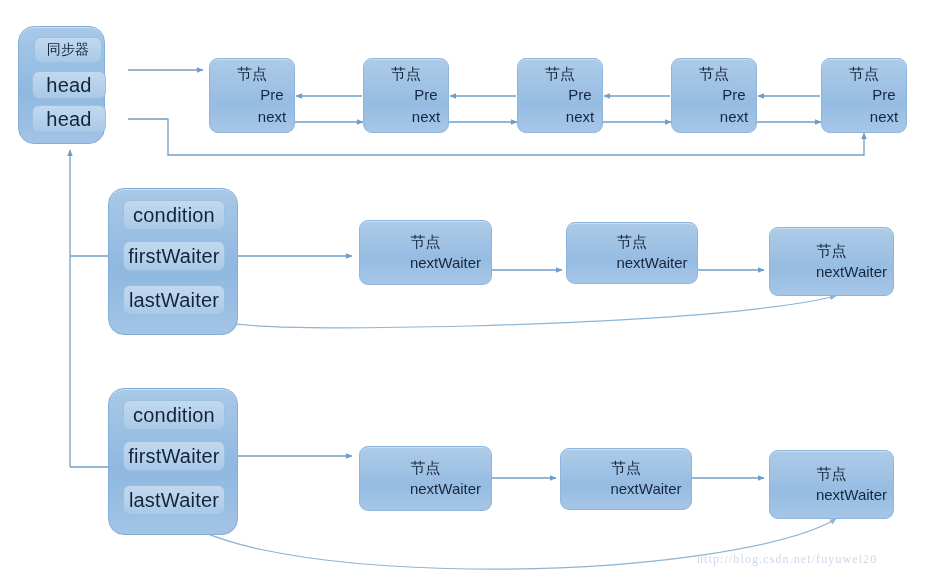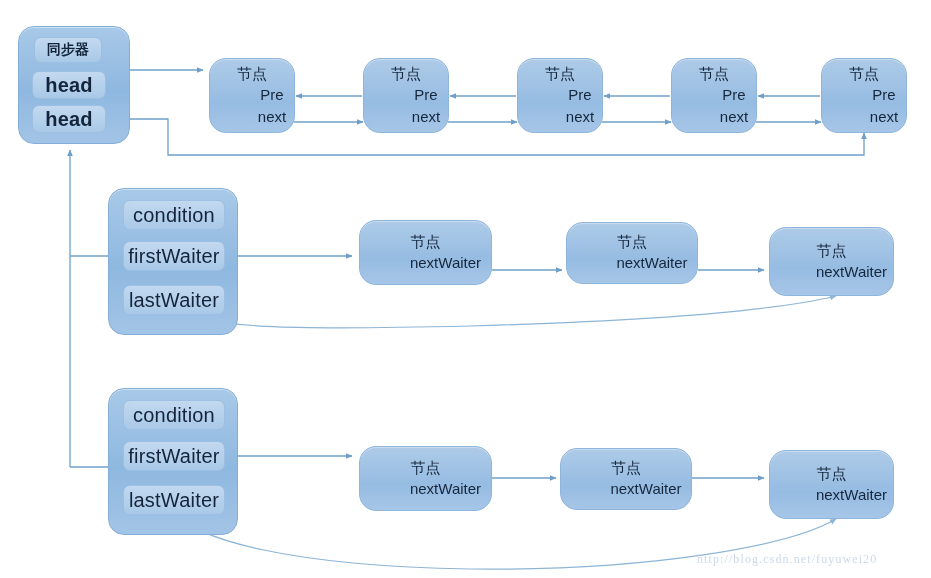--- a/index.html
+++ b/index.html
@@ -54,21 +54,21 @@
     font-size: 14px;
     font-family: "DejaVu Sans", "Liberation Sans", sans-serif;
   }
 
   
   .node-box {
     position: absolute;
     box-sizing: border-box;
     background: linear-gradient(180deg, #aecbe8 0%, #96bce2 60%, #a6c6e7 100%);
     border: 1px solid #8eb5dc;
-    border-radius: 17px;
+    border-radius: 9px;
     display: flex;
     flex-direction: column;
     align-items: center;
     justify-content: center;
     color: #16273d;
     box-shadow: inset 0 1px 0 rgba(255,255,255,0.35);
   }
   .node-box .cjk-title {
     font-family: "DejaVu Sans", "Liberation Sans", sans-serif;
     font-size: 15px;
@@ -139,21 +139,21 @@
       <path d="M492,478 L556,478" marker-end="url(#ah)"></path>
       <path d="M692,478 L764,478" marker-end="url(#ah)"></path>
     </g>
 
     <g stroke="#8db5d6" stroke-width="1.2" fill="none">
       <path d="M172,305 C196,330 300,330 470,326 C640,321 770,312 836,296" marker-end="url(#ah-pale)"></path>
       <path d="M172,511 C196,540 290,566 470,569 C650,571 790,546 836,519" marker-end="url(#ah-pale)"></path>
     </g>
   </svg>
 
-  <div class="container-box" style="left:18px; top:26px; width:112px; height:118px;font-weight:bold;">
+  <div class="container-box" style="left:18px; top:26px; width:87px; height:118px;">
     <div class="pill cjk" style="left:15px; top:10px; width:68px; height:26px;">同步器</div>
     <div class="pill" style="left:13px; top:44px; width:74px; height:28px;">head</div>
     <div class="pill" style="left:13px; top:78px; width:74px; height:28px;">head</div>
   </div>
 
   <div class="node-box" style="left:209px; top:58px; width:86px; height:75px;">
     <div class="cjk-title">节点</div>
     <div class="lat">Pre</div>
     <div class="lat">next</div>
   </div>

